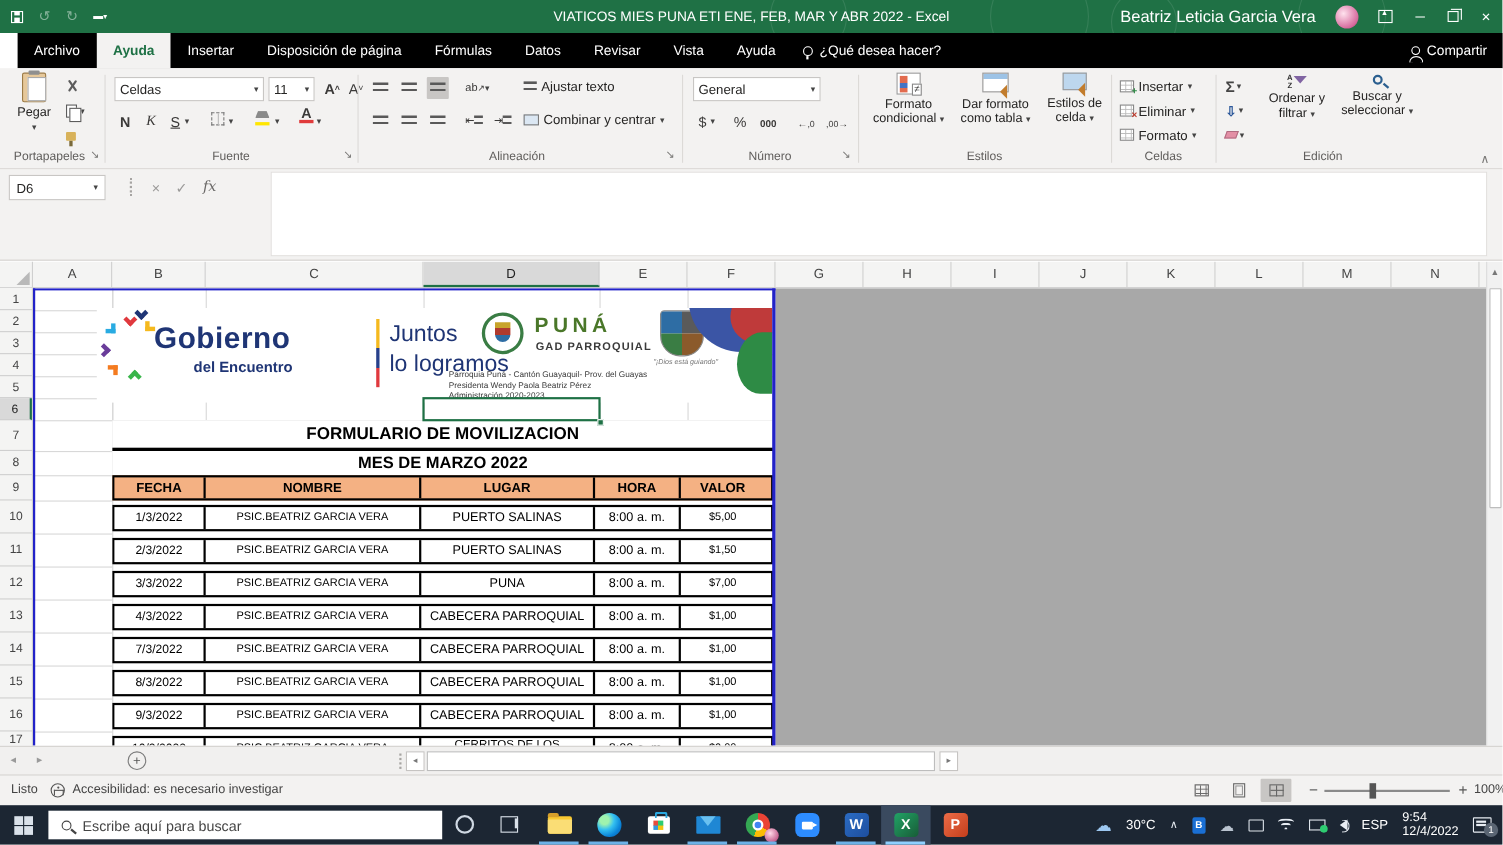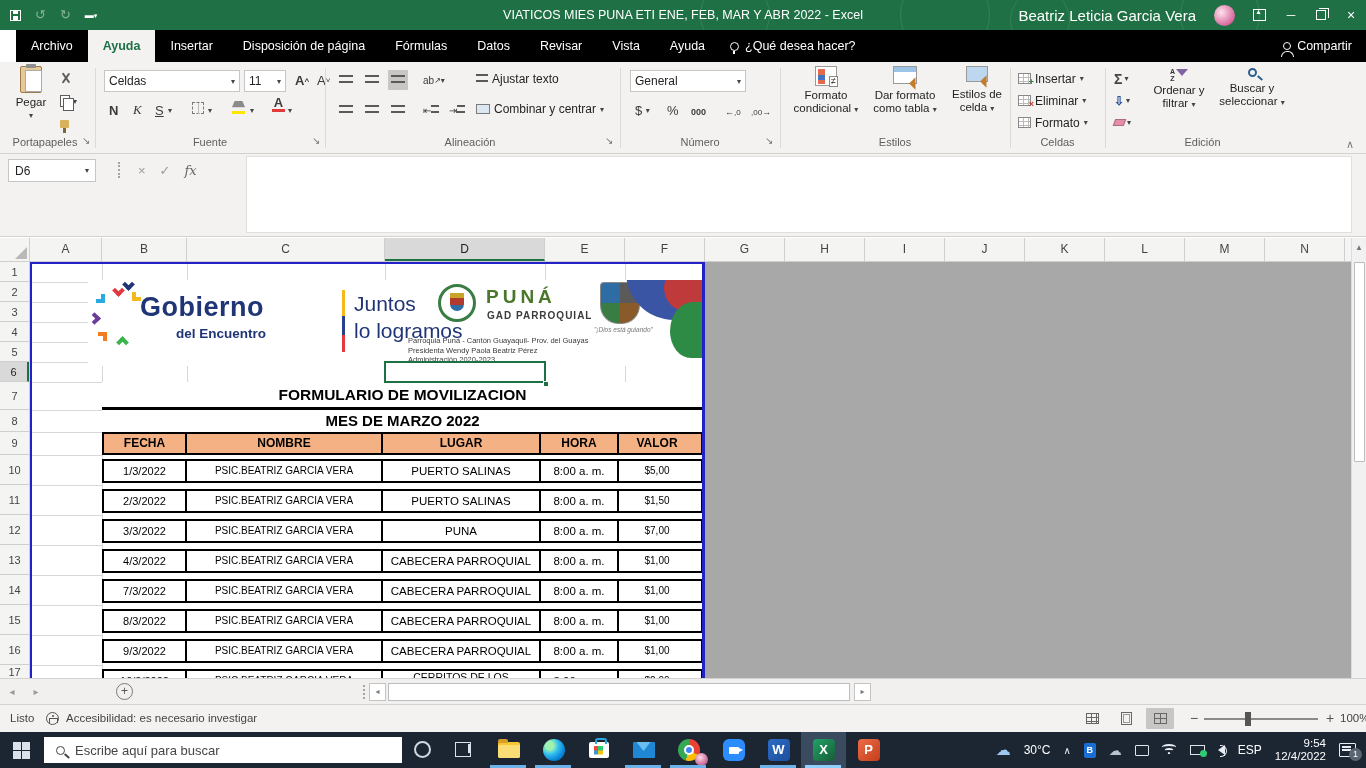--- a/index.html
+++ b/index.html
@@ -215,21 +215,21 @@
   .icon-tablet{width:14px;height:11px;border:1.5px solid #dfe5ec;border-radius:1px}
   .wifi{position:relative;width:15px;height:12px}
   .wifi i{position:absolute;left:50%;transform:translateX(-50%);border:1.6px solid #e8edf3;border-bottom:none;border-left:none;border-right:none;border-radius:50% 50% 0 0}
   .wifi .w1{width:15px;height:7px;top:0;border-top:2px solid #e8edf3}
   .wifi .w2{width:9px;height:5px;top:4px;border-top:2px solid #e8edf3}
   .wifi .w3{width:3px;height:3px;top:8px;border-top:2.5px solid #e8edf3}
   .icon-batt{width:15px;height:10px;border:1.5px solid #dfe5ec;position:relative}
   .icon-batt:after{content:"";position:absolute;right:-3px;bottom:-3px;width:7px;height:7px;background:#2ecc71;border-radius:50%}
   .icon-spk{width:0;height:0;border-top:5px solid transparent;border-bottom:5px solid transparent;border-right:7px solid #e8edf3;position:relative}
   .icon-spk:after{content:"";position:absolute;left:2px;top:-5px;width:6px;height:10px;border:1.6px solid #e8edf3;border-left:none;border-radius:0 7px 7px 0}
-  #clock{text-align:right;line-height:13px;font-size:11.5px}
+  #clock{line-height:13px;font-size:11.5px}
   #notif{position:relative;width:17px;height:14px;border:1.5px solid #e8edf3;border-radius:1px}
   #notif:before{content:"";position:absolute;left:2px;top:2px;width:9px;height:1.5px;background:#e8edf3;box-shadow:0 3px 0 #e8edf3}
   #badge{position:absolute;right:-7px;bottom:-5px;width:13px;height:13px;border-radius:50%;background:#5a6573;color:#fff;font-size:9px;text-align:center;line-height:13px}
 </style>
 </head>
 <body>
 
 <div id="titlebar">
   <div class="tb-deco" style="left:900px;top:-30px;width:90px;height:90px"></div>
   <div class="tb-deco" style="left:1010px;top:-10px;width:60px;height:60px"></div>

